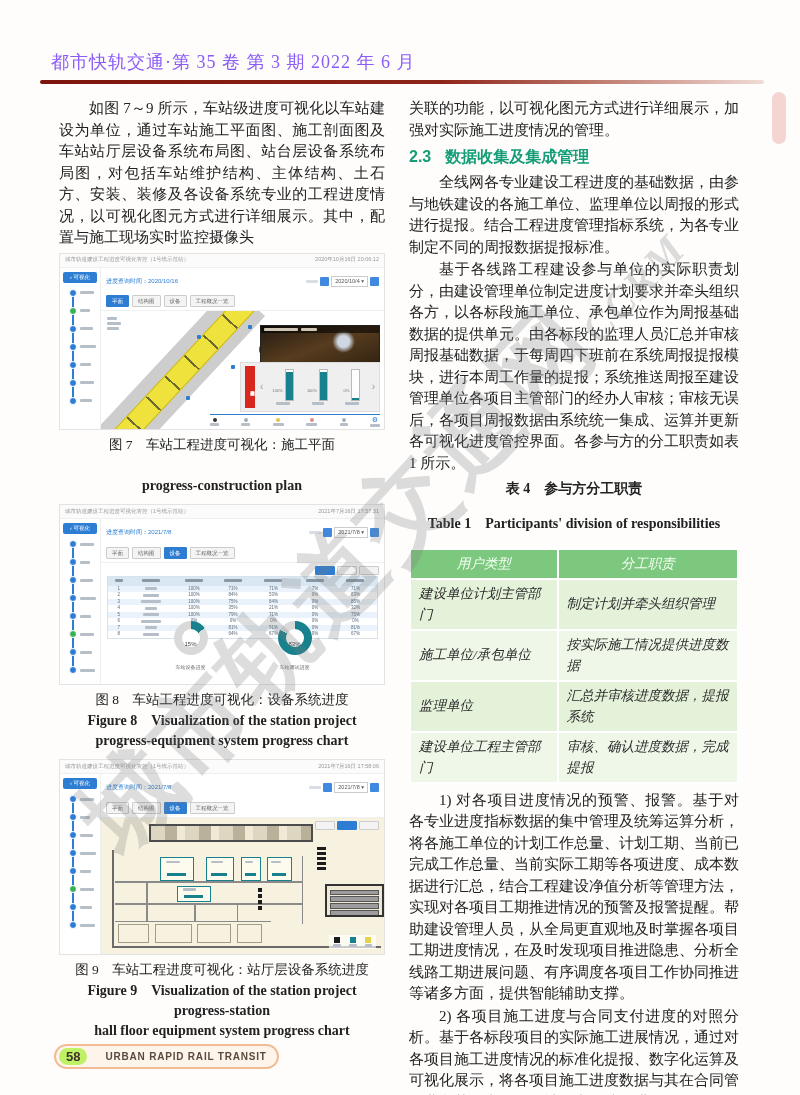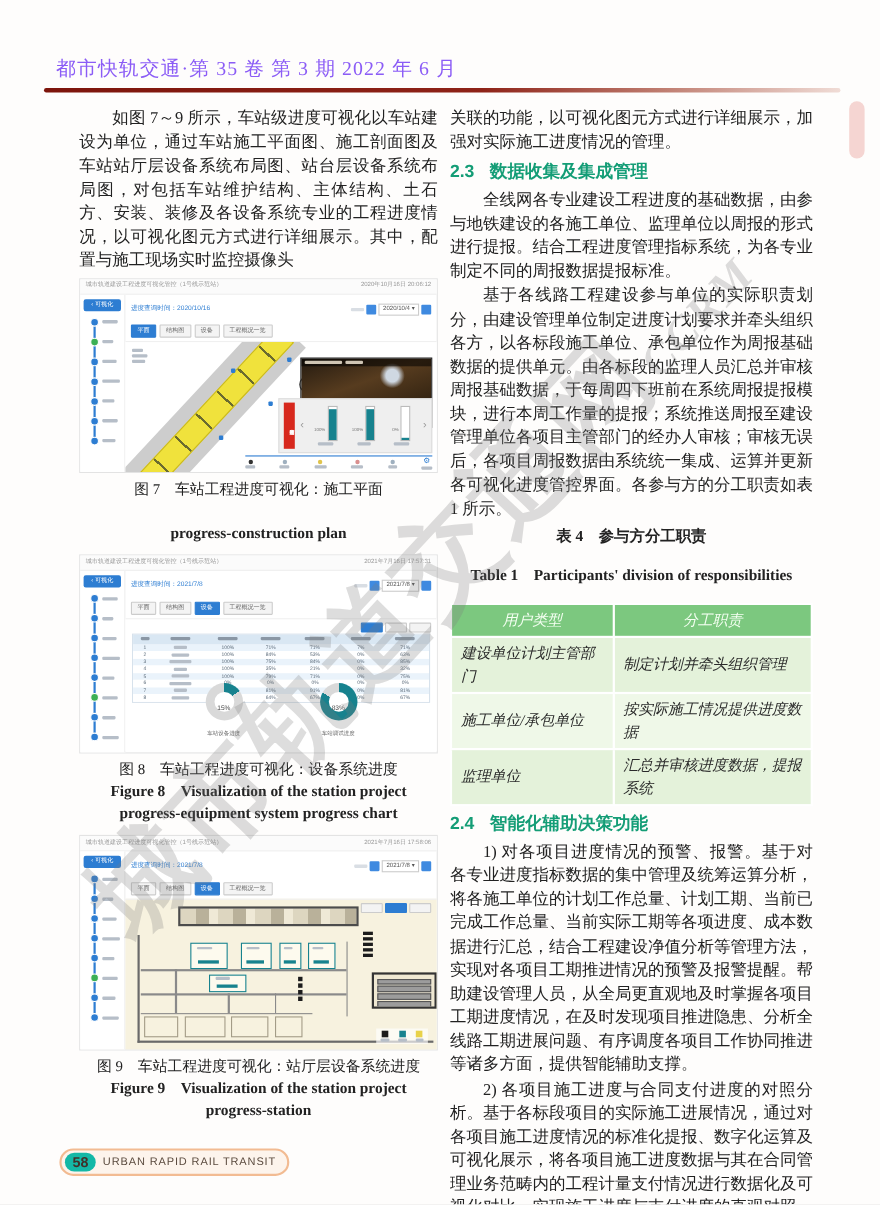--- a/index.html
+++ b/index.html
@@ -5,21 +5,21 @@
   html,body{margin:0;padding:0;background:#e9e9e9;}
   .page{position:relative;width:800px;height:1095px;margin:0 auto;background:#fefdfc;overflow:hidden;
         font-family:"Liberation Serif","DejaVu Serif",serif;color:#222;}
   
   .journal-head{position:absolute;left:51px;top:50px;font-size:18px;color:#8b5cf6;letter-spacing:1px;}
   .head-rule{position:absolute;left:40px;top:80px;width:724px;height:4px;
              background:linear-gradient(to right,#7d150c 0%,#8e2318 55%,#c07f72 78%,#f0dcd6 100%);border-radius:2px;}
   .scan-smudge{position:absolute;right:14px;top:92px;width:14px;height:52px;background:rgba(224,110,100,.28);border-radius:8px;}
   
   .col{position:absolute;top:98px;font-size:15px;line-height:21.5px;text-align:justify;}
-  .col-left{left:72px;width:326px;}
+  .col-left{left:59px;width:326px;}
   .col-right{left:409px;width:330px;}
   .para{text-indent:2em;margin:0 0 1px 0;}
   .noindent{text-indent:0;margin:0;}
   h3.sec{font-family:"Liberation Sans","DejaVu Sans",sans-serif;font-size:16px;font-weight:bold;
          color:#149d76;margin:5px 0 4px 0;line-height:22px;text-align:left;}
   h3.sec .sec-num{margin-right:14px;}
   
   .cap-cn{font-size:13.5px;text-align:center;margin:5px 0 1px 0;line-height:20px;text-indent:0;}
   .cap-en{font-size:14px;font-weight:bold;text-align:center;line-height:20px;margin:0;text-indent:0;}
   
@@ -125,23 +125,23 @@
   .leg-item{display:flex;flex-direction:column;align-items:center;gap:1px;}
   .leg-sw{width:6px;height:6px;}
   
   .watermark{position:absolute;left:52px;top:792px;transform:rotate(-47deg);transform-origin:0 0;
              font-size:96px;font-weight:bold;color:rgba(125,125,125,.26);letter-spacing:4px;white-space:nowrap;
              z-index:30;pointer-events:none;font-family:"Liberation Serif",serif;}
   .watermark .wm-suffix{font-size:42px;font-style:italic;letter-spacing:2px;}
   
   .page-badge{position:absolute;left:54px;top:1044px;display:inline-flex;align-items:center;gap:6px;
               border:2px solid #f2bb92;border-radius:14px;background:#fdf4ec;padding:2px 10px 2px 3px;}
-  .pg-num{background:#14b8a6;border-radius:10px;padding:1px 7px;font-weight:bold;color:#40322a;font-size:13px;
+  .pg-num{background:#bef264;border-radius:10px;padding:1px 7px;font-weight:bold;color:#40322a;font-size:13px;
           font-family:"Liberation Sans",sans-serif;}
-  .pg-label{font-size:10px;letter-spacing:.8px;color:#5a4a3e;font-weight:normal;font-family:"Liberation Sans",sans-serif;}
+  .pg-label{font-size:10px;letter-spacing:.8px;color:#5a4a3e;font-weight:bold;font-family:"Liberation Sans",sans-serif;margin-left:12px;}
   .copyright{position:absolute;left:20px;top:1063px;font-size:15.5px;color:#454545;}
   .copyright .cr-url{margin-left:28px;}
 </style>
 </head>
 <body>
 
 <div class="page">
 
   <div class="journal-head">都市快轨交通·第 35 卷 第 3 期 2022 年 6 月</div>
   <div class="head-rule"></div>
@@ -593,21 +593,21 @@
               <span class="leg-item">
                   <span class="leg-sw" style="background:#e8d24a"></span>
                   <span class="microbar" style="width:7px"></span>
                 </span>
             </div>
           </div>
         </div>
       </div>
     </div>
     <p class="cap-cn">图 9　车站工程进度可视化：站厅层设备系统进度</p>
-    <p class="cap-en"><span>Figure 9　Visualization of the station project progress-station</span><br></p>
+    <p class="cap-en"><span>Figure 9　Visualization of the station project progress-station</span><br><span>hall floor equipment system progress chart</span></p>
   </div>
 
   <div class="col col-right">
     <p class="noindent">关联的功能，以可视化图元方式进行详细展示，加强对实际施工进度情况的管理。</p>
 
     <h3 class="sec">
       <span class="sec-num">2.3</span><span>数据收集及集成管理</span>
     </h3>
     <p class="para">全线网各专业建设工程进度的基础数据，由参与地铁建设的各施工单位、监理单位以周报的形式进行提报。结合工程进度管理指标系统，为各专业制定不同的周报数据提报标准。</p>
     <p class="para">基于各线路工程建设参与单位的实际职责划分，由建设管理单位制定进度计划要求并牵头组织各方，以各标段施工单位、承包单位作为周报基础数据的提供单元。由各标段的监理人员汇总并审核周报基础数据，于每周四下班前在系统周报提报模块，进行本周工作量的提报；系统推送周报至建设管理单位各项目主管部门的经办人审核；审核无误后，各项目周报数据由系统统一集成、运算并更新各可视化进度管控界面。各参与方的分工职责如表 1 所示。</p>
@@ -627,26 +627,27 @@
             <td>制定计划并牵头组织管理</td>
           </tr>
         <tr>
             <td>施工单位/承包单位</td>
             <td>按实际施工情况提供进度数据</td>
           </tr>
         <tr>
             <td>监理单位</td>
             <td>汇总并审核进度数据，提报系统</td>
           </tr>
+        <tr>
+            <td>建设单位工程主管部门</td>
+            <td>审核、确认进度数据，完成提报</td>
+          </tr>
       </tbody>
     </table>
 
-    <h3 class="sec">
-      <span class="sec-num">2.4</span><span>智能化辅助决策功能</span>
-    </h3>
     <p class="para">1) 对各项目进度情况的预警、报警。基于对各专业进度指标数据的集中管理及统筹运算分析，将各施工单位的计划工作总量、计划工期、当前已完成工作总量、当前实际工期等各项进度、成本数据进行汇总，结合工程建设净值分析等管理方法，实现对各项目工期推进情况的预警及报警提醒。帮助建设管理人员，从全局更直观地及时掌握各项目工期进度情况，在及时发现项目推进隐患、分析全线路工期进展问题、有序调度各项目工作协同推进等诸多方面，提供智能辅助支撑。</p>
     <p class="para">2) 各项目施工进度与合同支付进度的对照分析。基于各标段项目的实际施工进展情况，通过对各项目施工进度情况的标准化提报、数字化运算及可视化展示，将各项目施工进度数据与其在合同管理业务范畴内的工程计量支付情况进行数据化及可视化对比，实现施工进度与支付进度的直观对照，为建设管理单位在减少或避免合同支付管理工作中少付及超付等问题的出现，提供辅助支撑。</p>
 
   </div>
 
   <div class="page-badge">
     <span class="pg-num">58</span>
     <span class="pg-label">URBAN RAPID RAIL TRANSIT</span>
   </div>
 

